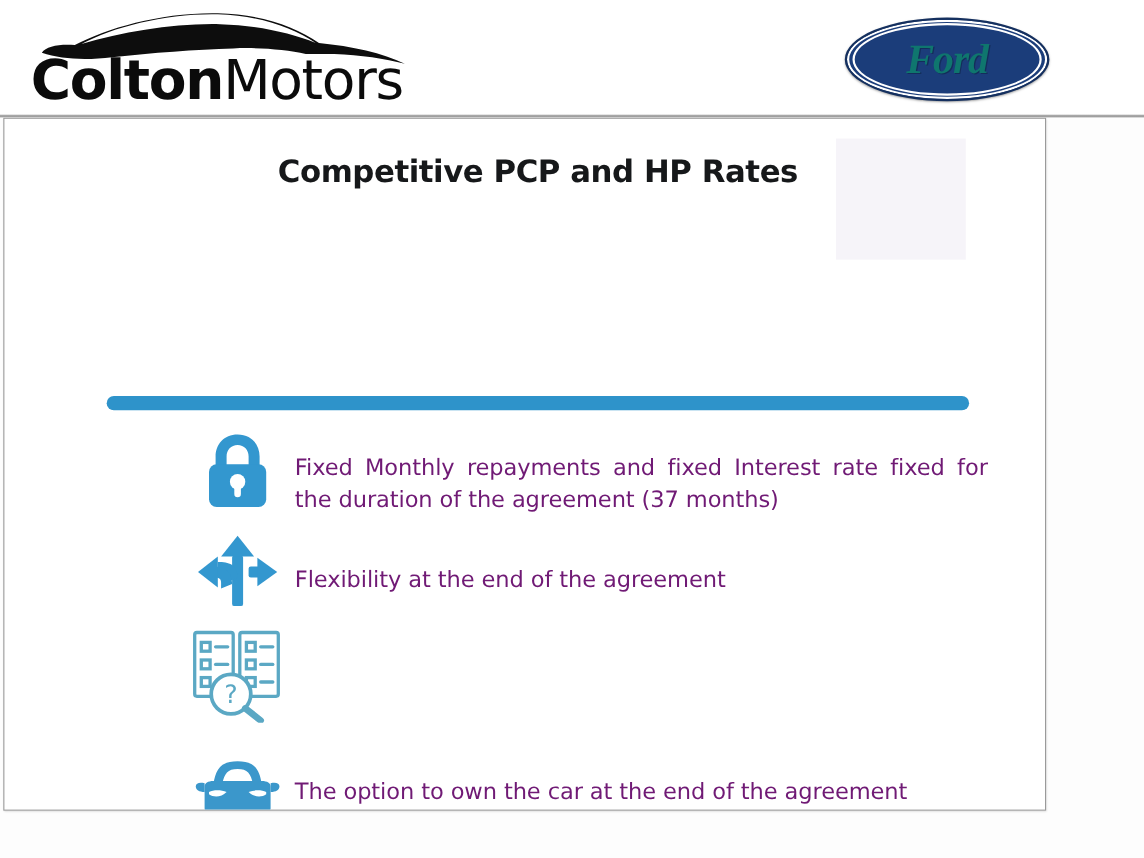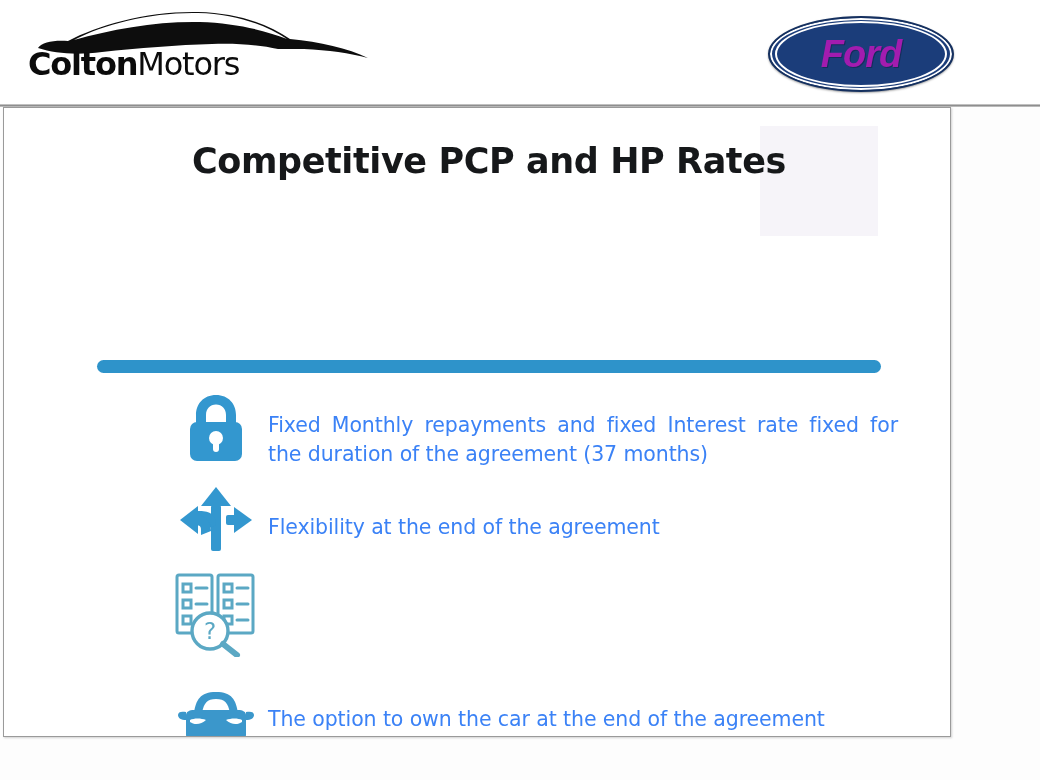--- a/index.html
+++ b/index.html
@@ -34,21 +34,21 @@
   #brand-logo .swoosh {
     position: absolute;
     left: 0; top: 0;
     width: 350px; height: 58px;
   }
   #brand-wordmark {
     position: absolute;
     left: 0;
     top: 42px;
     font-family: "DejaVu Sans", sans-serif;
-    font-size: 32px;
+    font-size: 50px;
     letter-spacing: -1.2px;
     color: #0b0b0b;
     white-space: nowrap;
     line-height: 1;
   }
   #brand-wordmark .b1 { font-weight: 700; }
   #brand-wordmark .b2 { font-weight: 400; }
 
   #ford-logo {
     position: absolute;
@@ -75,22 +75,22 @@
     border: 2px solid #ffffff;
     box-sizing: border-box;
   }
   #ford-script {
     position: absolute;
     left: 0; top: 0;
     width: 186px; height: 76px;
     display: flex;
     align-items: center;
     justify-content: center;
-    color: #a21caf;
-    font-family: Liberation Sans, sans-serif;
+    color: #0f766e;
+    font-family: Liberation Serif, serif;
     font-style: italic;
     font-weight: 700;
     font-size: 38px;
     letter-spacing: -1px;
     text-shadow: 1px 1px 0 rgba(0,0,0,.25);
   }
 
   #header-rule {
     position: absolute;
     left: 0;
@@ -124,21 +124,21 @@
   }
 
   #title {
     position: absolute;
     left: 90px;
     top: 30px;
     width: 790px;
     text-align: center;
     font-family: "DejaVu Sans", sans-serif;
     font-weight: 700;
-    font-size: 35px;
+    font-size: 28px;
     line-height: 1.32;
     color: #16181a;
     letter-spacing: -0.4px;
   }
 
   #divider {
     position: absolute;
     left: 93px;
     top: 252px;
     width: 784px;
@@ -165,21 +165,21 @@
     justify-content: center;
     padding-left: 160px;
     box-sizing: content-box;
   }
   .bullet .icon-wrap svg { display: block; }
   .bullet .btext {
     flex: 1 1 auto;
     font-family: "DejaVu Sans", sans-serif;
     font-size: 20.5px;
     line-height: 1.42;
-    color: #3b82f6;
+    color: #701a75;
     text-align: justify;
     text-align-last: left;
     padding-right: 52px;
     letter-spacing: -0.1px;
   }
 
   #b1 { margin-top: 0; }
   #b1 .icon-wrap { padding-top: 2px; }
   #b1 .btext { padding-top: 20px; }
 

